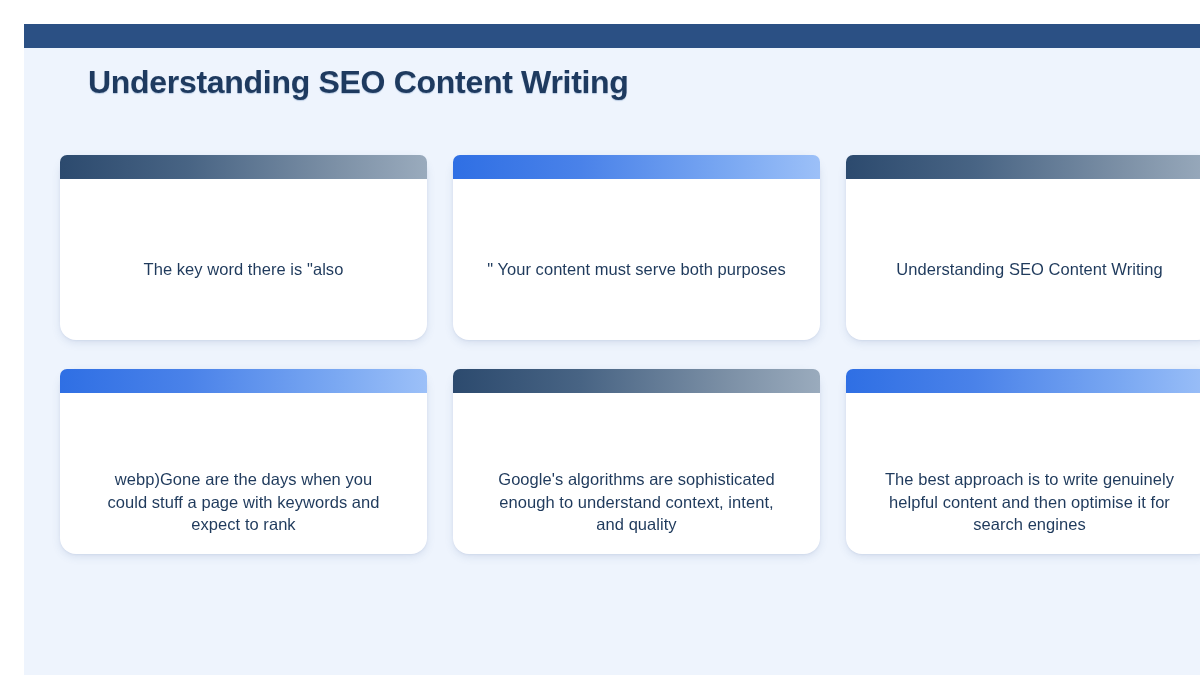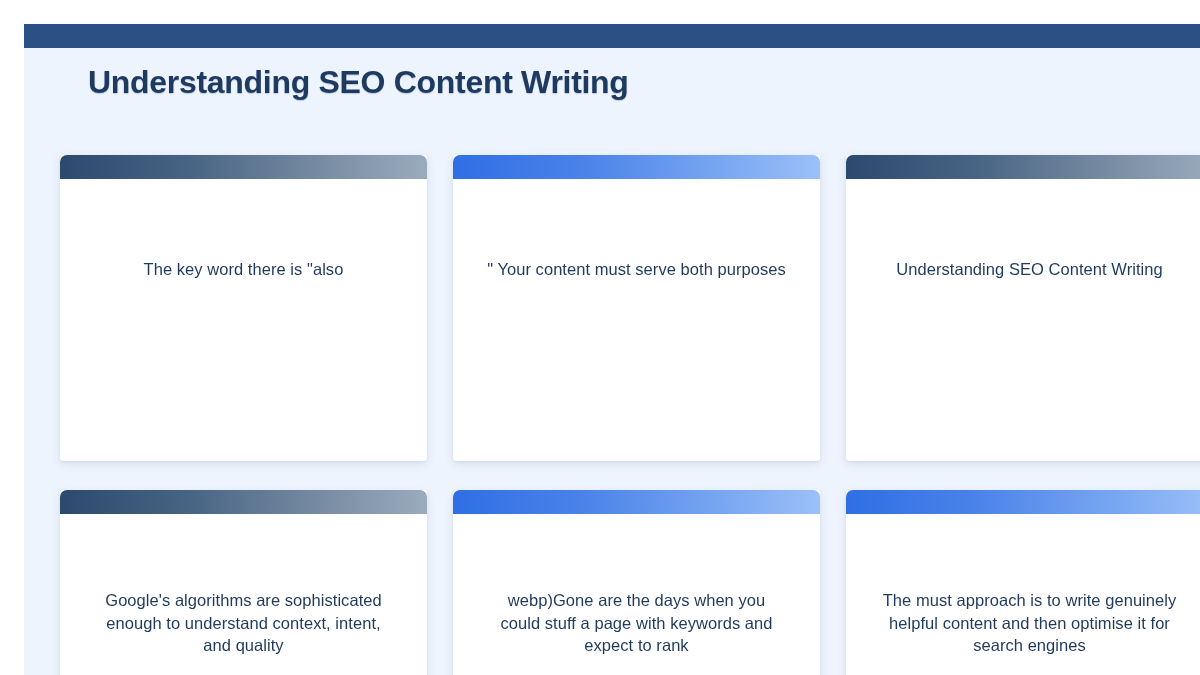--- a/index.html
+++ b/index.html
@@ -52,23 +52,23 @@
     top: 119px;
     width: 1152px;
     display: grid;
     grid-template-columns: repeat(3, 367px);
     grid-column-gap: 26px;
     grid-row-gap: 29px;
   }
 
   .card {
     position: relative;
-    height: 306px;
+    height: 185px;
     background: #ffffff;
-    border-radius: 3px;
+    border-radius: 16px;
     box-shadow: 0 3px 8px rgba(60,95,150,0.13), 0 1px 2px rgba(60,95,150,0.08);
     overflow: visible;
   }
 
   .card-accent {
     position: absolute;
     top: 0; left: 0;
     width: 100%;
     height: 7px;
     border-top-left-radius: 7px;
@@ -143,36 +143,36 @@
     </div>
 
     <div class="card">
       <div class="card-accent accent-navy"></div>
       <div class="card-body">
         <div class="card-text">Understanding SEO Content Writing</div>
       </div>
     </div>
 
     <div class="card">
+      <div class="card-accent accent-blue"></div>
+      <div class="card-body lower">
+        <div class="card-text">webp)Gone are the days when you could stuff a page with keywords and expect to rank</div>
+      </div>
+    </div>
+
+    <div class="card">
       <div class="card-accent accent-navy"></div>
       <div class="card-body lower">
         <div class="card-text">Google's algorithms are sophisticated enough to understand context, intent, and quality</div>
       </div>
     </div>
 
     <div class="card">
       <div class="card-accent accent-blue"></div>
       <div class="card-body lower">
-        <div class="card-text">webp)Gone are the days when you could stuff a page with keywords and expect to rank</div>
-      </div>
-    </div>
-
-    <div class="card">
-      <div class="card-accent accent-blue"></div>
-      <div class="card-body lower">
-        <div class="card-text">The must approach is to write genuinely helpful content and then optimise it for search engines</div>
+        <div class="card-text">The best approach is to write genuinely helpful content and then optimise it for search engines</div>
       </div>
     </div>
 
   </div>
 
 
 </div>
 
 </body></html>

